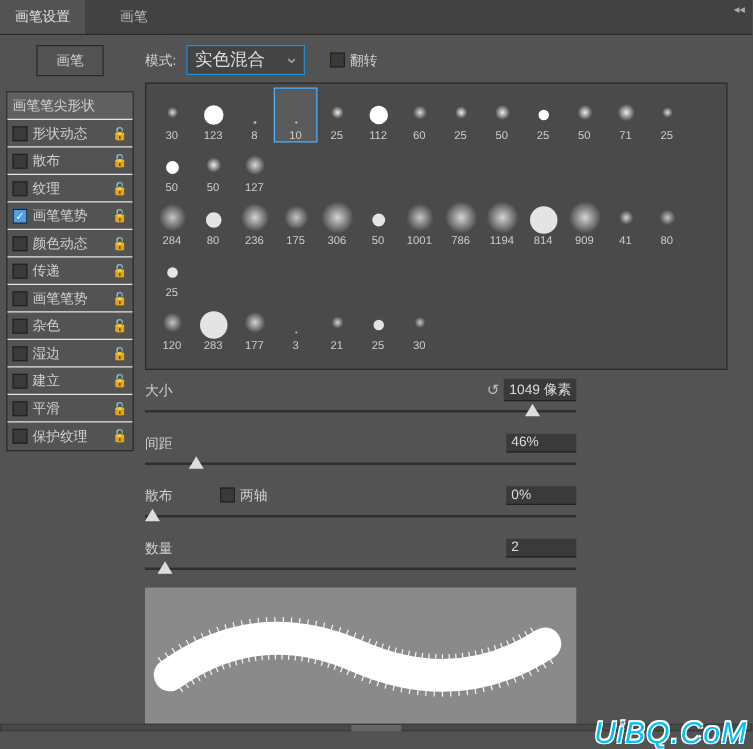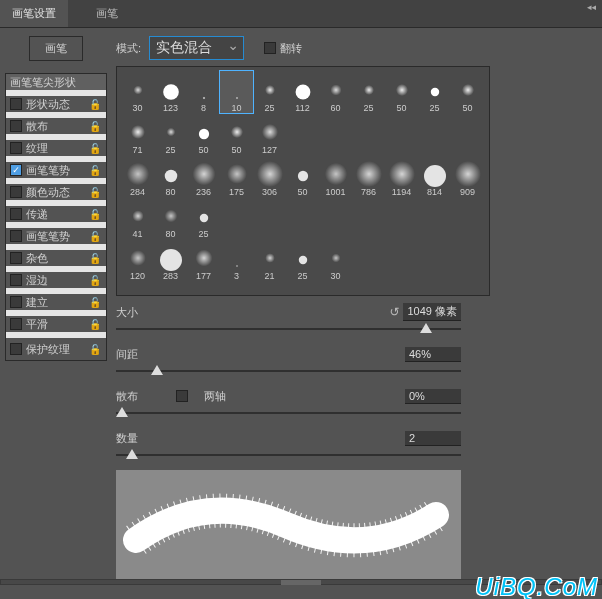--- a/index.html
+++ b/index.html
@@ -6,55 +6,55 @@
 body { background: #535353; font-family: "Microsoft YaHei", sans-serif; font-size: 11px; color: #d0d0d0; width: 602px; height: 599px; overflow: hidden; }
 .panel { background: #535353; width: 100%; height: 100%; position: relative; }
 .panel-header { display: flex; align-items: center; background: #424242; border-bottom: 1px solid #2a2a2a; height: 28px; }
 .panel-header .chevrons { position:absolute; right:6px; top:2px; font-size:9px; color:#aaa; cursor:pointer; }
 .tab { padding: 6px 12px; background: #424242; color: #bbb; cursor: pointer; }
 .tab.active { background: #535353; color: #e0e0e0; }
 .panel-body { display: flex; height: calc(100% - 28px); }
 .left-col { width: 112px; padding: 8px 5px; }
 .brush-btn { border: 1px solid #2a2a2a; background: #535353; color: #d0d0d0; padding: 4px 14px; margin: 0 auto 12px; display: block; width: 54px; text-align:center; cursor:pointer; font-size:11px; }
 .option-list { border: 1px solid #2a2a2a; }
-.option-row { display:flex; align-items:center; height:22px; padding:0 4px; border-bottom:6px solid #e5e5e5; }
+.option-row { display:flex; align-items:center; height:22px; padding:0 4px; border-bottom:1px solid #e5e5e5; }
 .option-row:last-child { border-bottom:none; }
 .option-row.header { background:#606060; }
 .option-row input[type=checkbox]{ width:12px; height:12px; margin-right:4px; appearance:none; border:1px solid #222; background:#3a3a3a; cursor:pointer; }
 .option-row input[type=checkbox]:checked { background:#4f9ee3; }
 .option-row input[type=checkbox]:checked::after { content:"✓"; color:#fff; font-size:9px; display:block; text-align:center; line-height:10px; }
 .option-row .lbl { flex:1; font-size:11px; }
 .option-row .lock { font-size:10px; color:#999; cursor:pointer; }
 .right-col { flex:1; padding:8px 10px 8px 4px; position:relative; }
 .mode-row { display:flex; align-items:center; gap:8px; margin-bottom:6px; font-size:11px; }
 .mode-select { background:#444; border:1px solid #268bd2; color:#ddd; padding:2px 18px 2px 6px; font-size:14px; width:95px; position:relative; cursor:pointer;}
 .mode-select::after { content:"⌄"; position:absolute; right:4px; top:0; color:#aaa;}
 .flip-chk { display:flex; align-items:center; gap:4px; margin-left:12px; }
 .flip-chk input { width:12px;height:12px;appearance:none;border:1px solid #222;background:#3a3a3a;cursor:pointer;}
-.brush-grid { border:1px solid #2a2a2a; background:#4a4a4a; padding:4px; width:374px; height:230px; }
+.brush-grid { border:1px solid #2a2a2a; background:#4a4a4a; padding:4px; width:466px; height:230px; }
 .brush-rows { display:flex; flex-wrap:wrap; gap:0px; }
 .brush-cell { width:33px; height:42px; display:flex; flex-direction:column; align-items:center; justify-content:flex-end; cursor:pointer; }
 .brush-cell.selected { outline:1px solid #4fb3ff; background:#5a5a5a;}
 .thumb { width:26px; height:26px; background:radial-gradient(circle, rgba(255,255,255,0.9) 0%, rgba(255,255,255,0) 70%); border-radius:50%; }
 .thumb.solid { background:#fff; border-radius:50%; width:22px; height:22px;}
 .thumb.tiny { width:10px;height:10px;}
 .thumb.splat { background:radial-gradient(circle, rgba(255,255,255,0.8) 0%, rgba(255,255,255,0) 60%); filter:contrast(1.2);}
 .brush-cell .num { font-size:9px; color:#ccc; }
 .row2 .thumb, .row3 .thumb { opacity:0.85; }
 .slider-block { margin-top:6px; width:345px; }
 .slider-row { display:flex; align-items:center; height:20px; font-size:11px; }
 .slider-row .slabel { width:60px; }
 .slider-row .reset-ico { margin-left:auto; margin-right:4px; color:#bbb; cursor:pointer; font-size:12px;}
 .slider-row .valbox { background:#3a3a3a; border-bottom:1px solid #222; padding:1px 4px; min-width:56px; text-align:left; color:#ddd; cursor:text;}
 .track { position:relative; width:345px; height:14px; margin-bottom:8px;}
 .track-line { position:absolute; top:6px; left:0; right:0; height:2px; background:#2f2f2f; }
 .thumb-tri { position:absolute; top:1px; width:0;height:0;border-left:6px solid transparent;border-right:6px solid transparent;border-bottom:10px solid #ddd; cursor:pointer;}
 .preview { width:345px; height:110px; background:#8a8a8a; margin-top:4px; position:relative; overflow:hidden; }
 .preview svg { width:100%; height:100%; }
-.chk-inline { display:inline-flex; align-items:center; gap:16px; margin-right:18px;}
+.chk-inline { display:inline-flex; align-items:center; gap:4px; margin-right:18px;}
 .chk-inline input{width:12px;height:12px;appearance:none;border:1px solid #222;background:#3a3a3a;cursor:pointer;}
 .watermark { position:absolute; bottom:-2px; right:4px; font-family: Impact, sans-serif; font-size:24px; font-style:italic; color:#00c2f7; text-shadow: -1px -1px 0 #fff, 1px -1px 0 #fff, -1px 1px 0 #fff, 1px 1px 0 #fff; letter-spacing:1px; }
 .bottom-strip{ position:absolute; bottom:14px; left:0; right:0; height:6px; border:1px solid #3a3a3a; background:#484848;}
 .scroll-hint{position:absolute; bottom:14px; left:50%; width:40px; height:5px; background:#666; transform:translateX(-50%);}
 </style>
 </head>
 <body>
 
 <div class="panel">
   <div class="panel-header">

